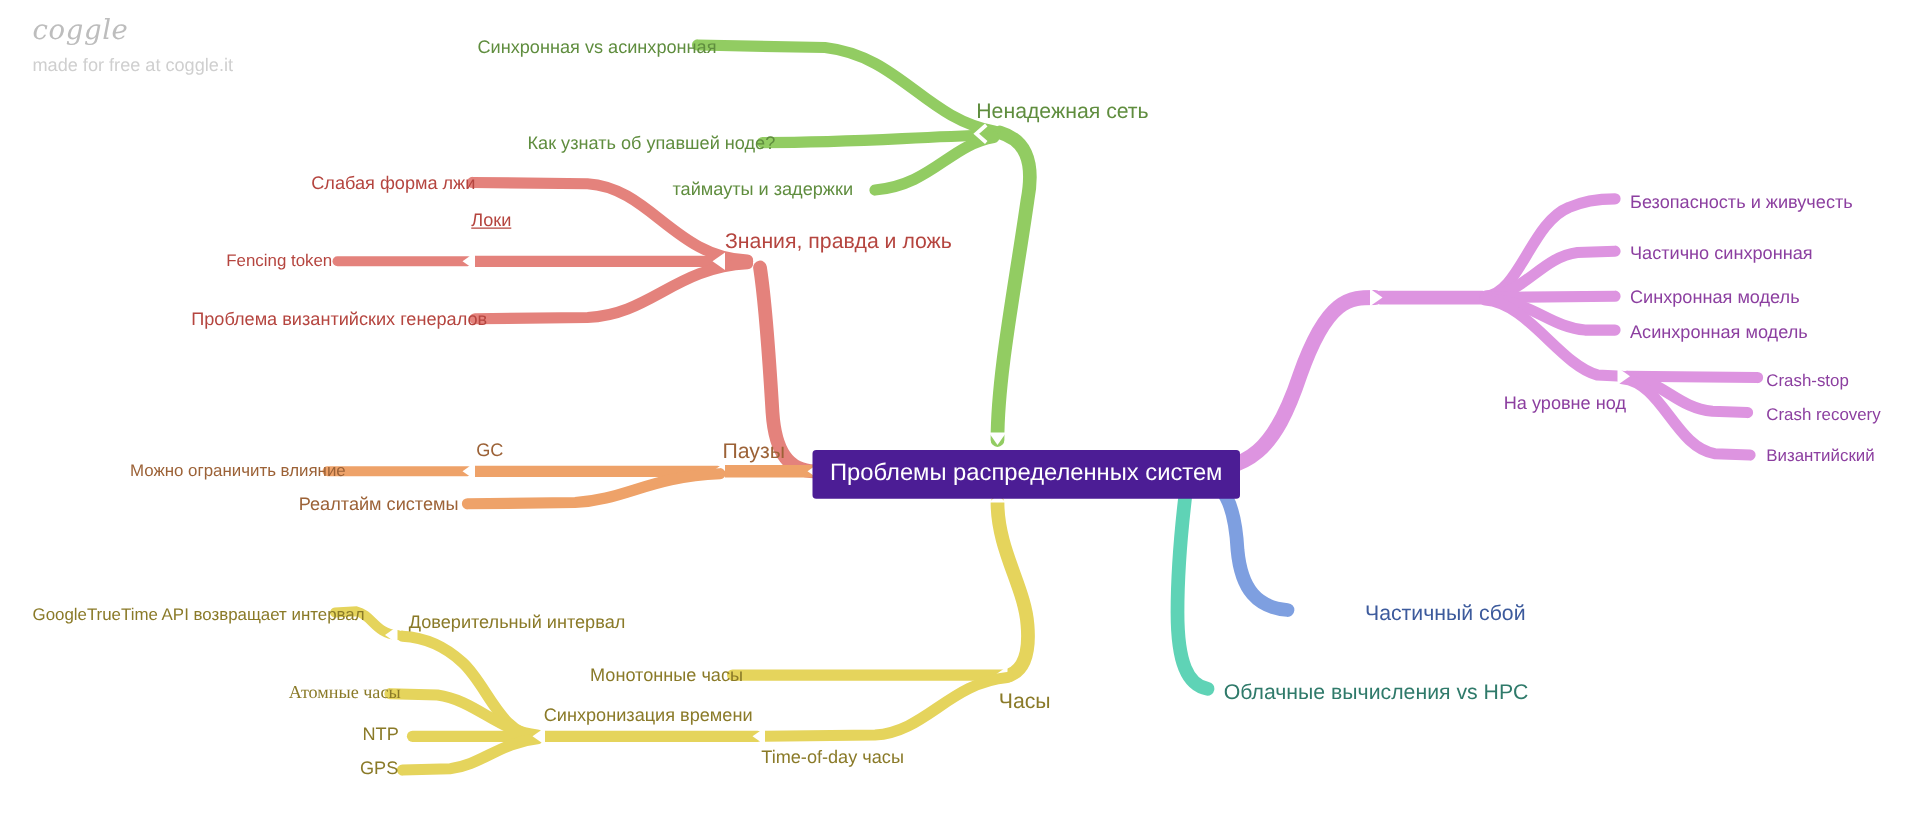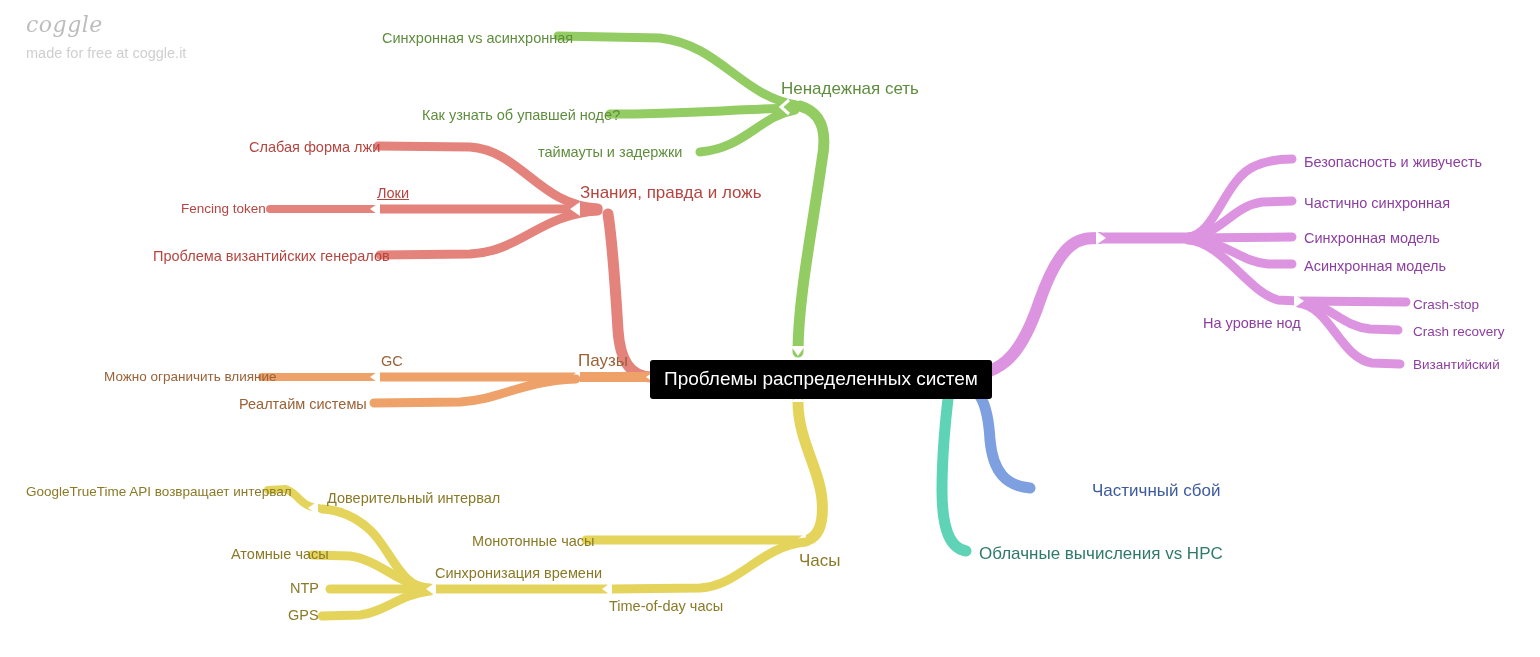--- a/index.html
+++ b/index.html
@@ -49,21 +49,21 @@
     line-height: 1;
   }
   .node {
     position: absolute;
     white-space: nowrap;
     line-height: 1;
   }
   
   .root-node {
     position: absolute;
-    background: #000000;
+    background: #4c1d95;
     color: #ffffff;
     font-size: 19px;
     padding: 9px 14px 11px 14px;
     border-radius: 3px;
     white-space: nowrap;
     line-height: 1;
   }
   
   .t-branch { font-size: 17px; }
   .t-sub    { font-size: 14.5px; }
@@ -192,36 +192,36 @@
 
   <div class="root-node" style="left:650px; top:360px;">Проблемы распределенных систем</div>
 
   <div class="node t-branch c-green" style="left:781px; top:80px;">Ненадежная сеть</div>
   <div class="node t-sub c-green" style="left:382px; top:31px;">Синхронная vs асинхронная</div>
   <div class="node t-sub c-green" style="left:422px; top:108px;">Как узнать об упавшей ноде?</div>
   <div class="node t-sub c-green" style="left:538px; top:145px;">таймауты и задержки</div>
 
   <div class="node t-branch c-red" style="left:580px; top:184px;">Знания, правда и ложь</div>
   <div class="node t-sub c-red" style="left:249px; top:140px;">Слабая форма лжи</div>
-  <div class="node t-sub c-red" style="left:377px; top:186px;text-decoration:underline;">Локи</div>
+  <div class="node t-sub c-red" style="left:377px; top:170px;text-decoration:underline;">Локи</div>
   <div class="node t-leaf c-red" style="left:181px; top:202px;">Fencing token</div>
   <div class="node t-sub c-red" style="left:153px; top:249px;">Проблема византийских генералов</div>
 
   <div class="node t-branch c-orange" style="left:578px; top:352px;">Паузы</div>
   <div class="node t-sub c-orange" style="left:381px; top:354px;">GC</div>
   <div class="node t-leaf c-orange" style="left:104px; top:370px;">Можно ограничить влияние</div>
   <div class="node t-sub c-orange" style="left:239px; top:397px;">Реалтайм системы</div>
 
   <div class="node t-branch c-yellow" style="left:799px; top:552px;">Часы</div>
   <div class="node t-sub c-yellow" style="left:472px; top:534px;">Монотонные часы</div>
   <div class="node t-sub c-yellow" style="left:609px; top:599px;">Time-of-day часы</div>
   <div class="node t-sub c-yellow" style="left:435px; top:566px;">Синхронизация времени</div>
   <div class="node t-sub c-yellow" style="left:327px; top:491px;">Доверительный интервал</div>
   <div class="node t-leaf c-yellow" style="left:26px; top:485px;">GoogleTrueTime API возвращает интервал</div>
-  <div class="node t-sub c-yellow" style="left:231px; top:547px;">Атомные часы</div>
+  <div class="node t-sub c-yellow" style="left:231px; top:547px;font-family:Liberation Serif, serif;">Атомные часы</div>
   <div class="node t-sub c-yellow" style="left:290px; top:581px;">NTP</div>
   <div class="node t-sub c-yellow" style="left:288px; top:608px;">GPS</div>
 
   <div class="node t-sub c-purple" style="left:1304px; top:155px;">Безопасность и живучесть</div>
   <div class="node t-sub c-purple" style="left:1304px; top:196px;">Частично синхронная</div>
   <div class="node t-sub c-purple" style="left:1304px; top:231px;">Синхронная модель</div>
   <div class="node t-sub c-purple" style="left:1304px; top:259px;">Асинхронная модель</div>
   <div class="node t-sub c-purple" style="left:1203px; top:316px;">На уровне нод</div>
   <div class="node t-leaf c-purple" style="left:1413px; top:298px;">Crash-stop</div>
   <div class="node t-leaf c-purple" style="left:1413px; top:325px;">Crash recovery</div>

